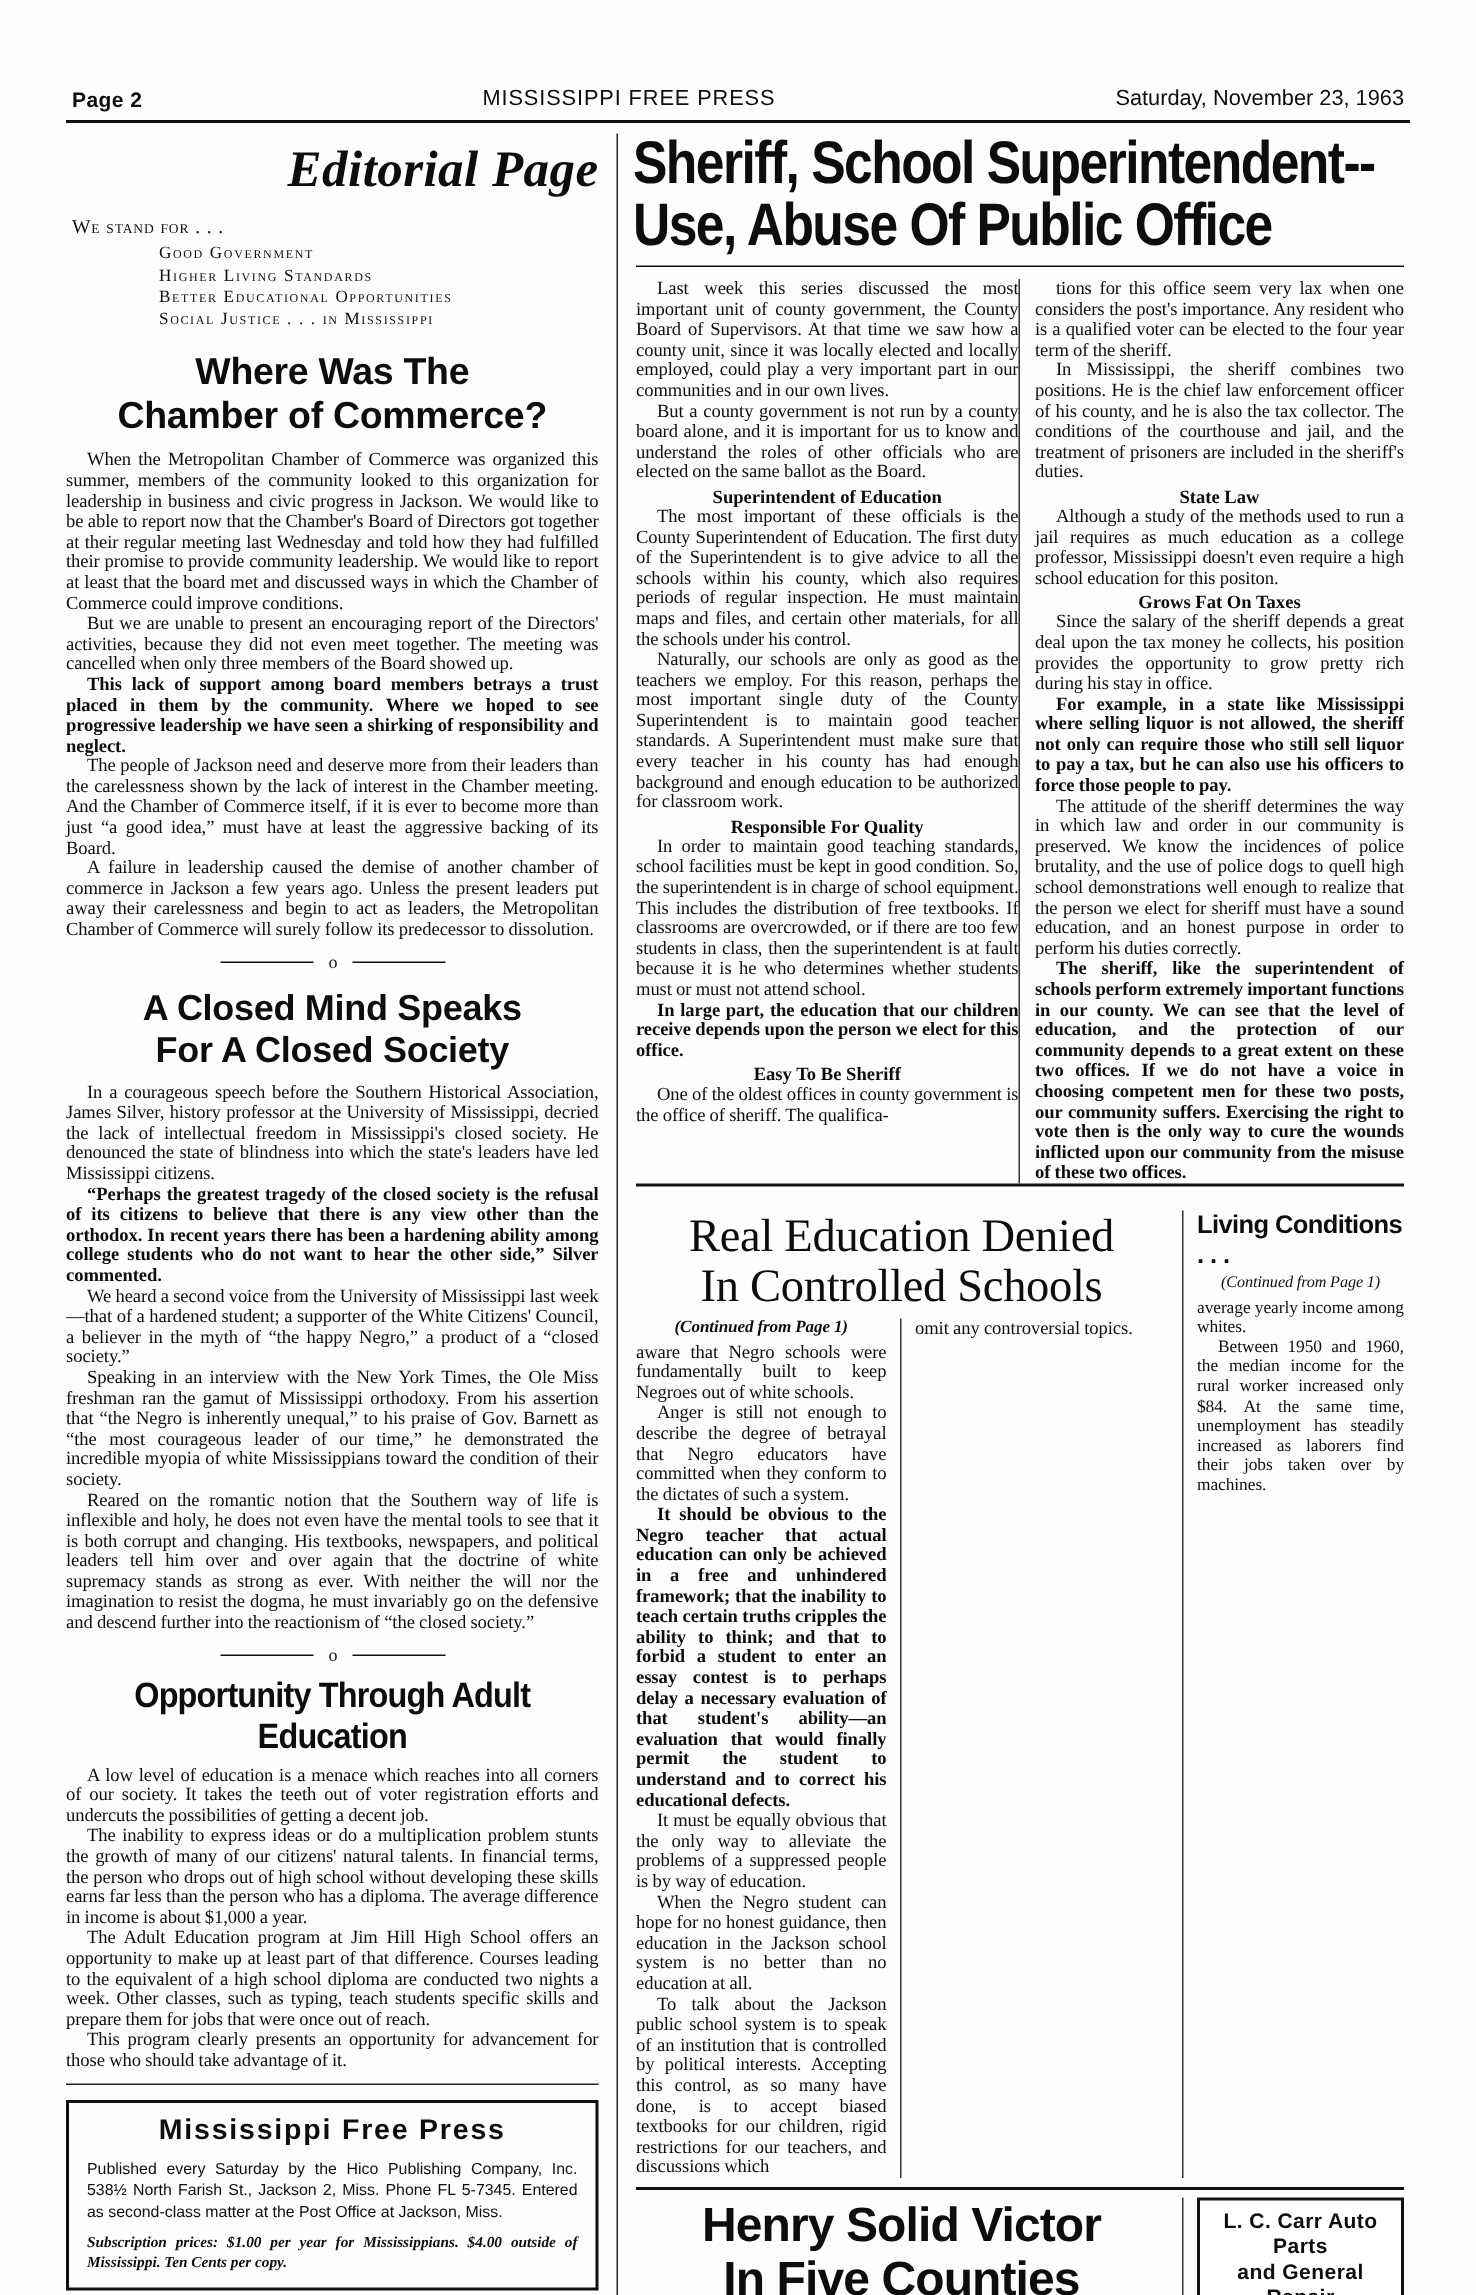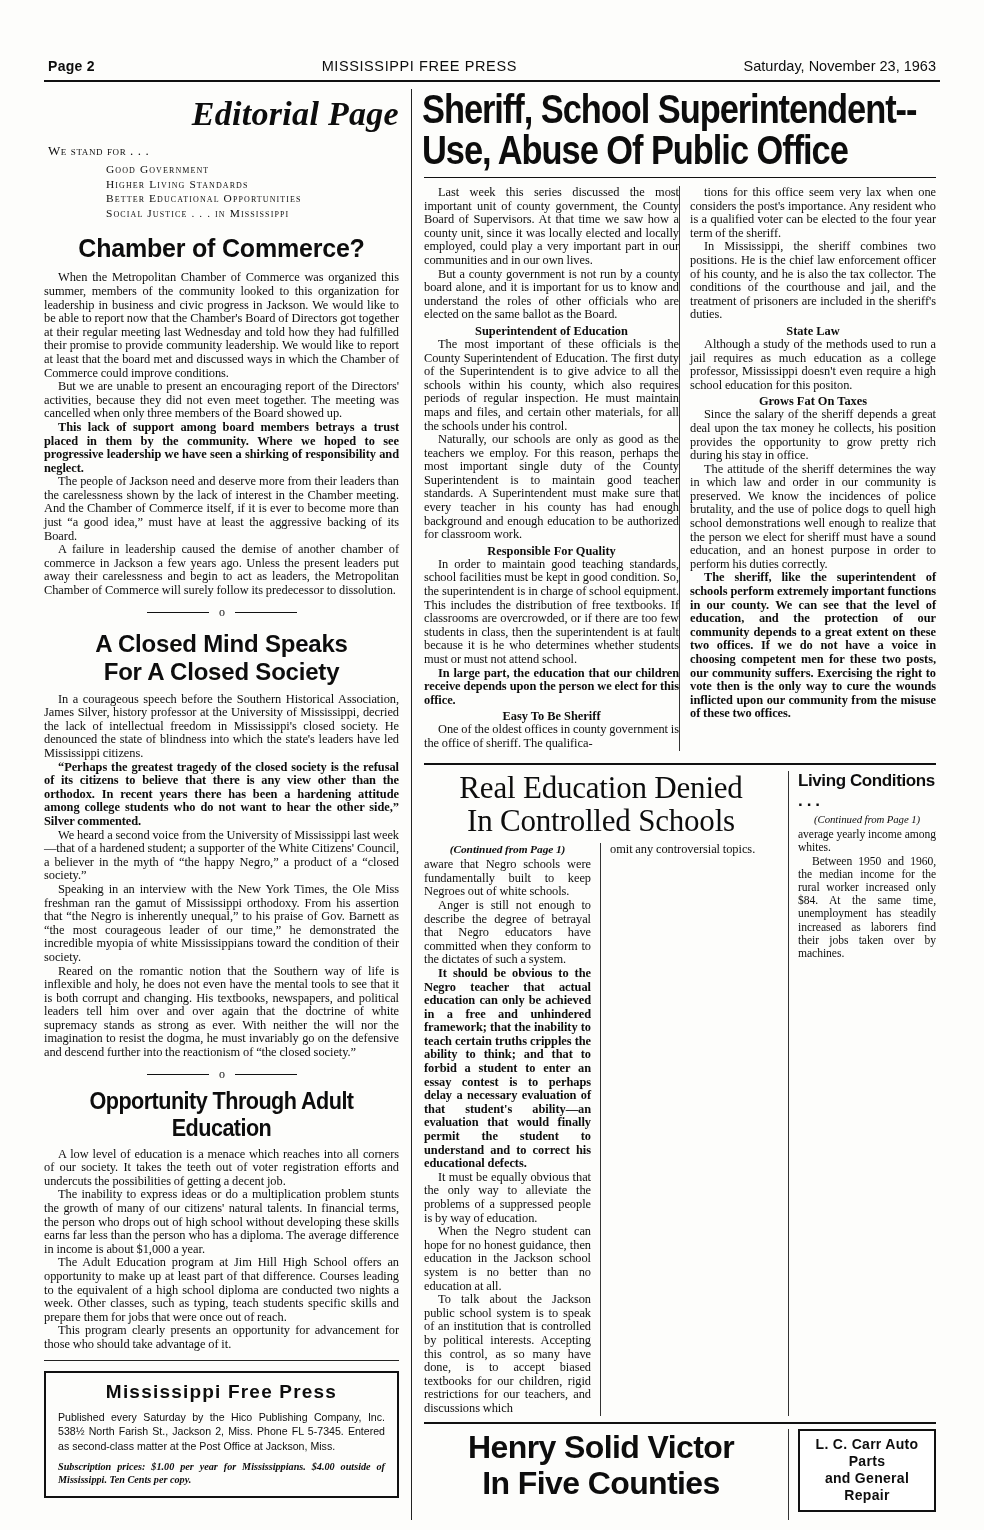--- a/index.html
+++ b/index.html
@@ -71,21 +71,21 @@
   }
   .hr-head { border-top:1.6px solid #111; margin:6px 0 8px; }
 
   
   .cols3 { display:flex; }
   .cols3 > div { width:50%; }
   .cols3 > div:first-child { border-right:1.2px solid #333; }
   .cols3 > div:last-child { padding-left:10px; }
 
   
-  .sec-split { display:flex; margin-top:12px; border-top:2.4px solid #111; padding-top:6px; }
+  .sec-split { display:flex; margin-top:0; border-top:2.4px solid #111; padding-top:16px; }
   .re-left { width:365px; padding-right:10px; border-right:1.5px solid #333; }
   .re-right { width:147px; padding-left:9px; }
   .re-head { font-family:"Liberation Serif", serif; font-size:31px; line-height:33px;
              text-align:center; margin:0 0 6px; letter-spacing:-.2px;}
   .cols2 { display:flex; }
   .cols2 > div { width:50%; }
   .cols2 > div:first-child { padding-right:9px; border-right:1.2px solid #333; }
   .cols2 > div:last-child { padding-left:9px; }
   .cont { font-style:italic; font-size:11.4px; text-align:center; text-indent:0; margin:0 0 2px; font-weight:bold;}
 
@@ -135,36 +135,37 @@
 
       <div class="stand">We stand for . . .</div>
       <div class="creed">
         <div>Good Government</div>
         <div>Higher Living Standards</div>
         <div>Better Educational Opportunities</div>
         <div>Social Justice . . . in Mississippi</div>
       </div>
 
       <div class="hl2">
+        <div>Where Was The</div>
         <div>Chamber of Commerce?</div>
       </div>
       <p>When the Metropolitan Chamber of Commerce was organized this summer, members of the community looked to this organization for leadership in business and civic progress in Jackson. We would like to be able to report now that the Chamber's Board of Directors got together at their regular meeting last Wednesday and told how they had fulfilled their promise to provide community leadership. We would like to report at least that the board met and discussed ways in which the Chamber of Commerce could improve conditions.</p>
       <p>But we are unable to present an encouraging report of the Directors' activities, because they did not even meet together. The meeting was cancelled when only three members of the Board showed up.</p>
       <p class="b">This lack of support among board members betrays a trust placed in them by the community. Where we hoped to see progressive leadership we have seen a shirking of responsibility and neglect.</p>
       <p>The people of Jackson need and deserve more from their leaders than the carelessness shown by the lack of interest in the Chamber meeting. And the Chamber of Commerce itself, if it is ever to become more than just “a good idea,” must have at least the aggressive backing of its Board.</p>
       <p>A failure in leadership caused the demise of another chamber of commerce in Jackson a few years ago. Unless the present leaders put away their carelessness and begin to act as leaders, the Metropolitan Chamber of Commerce will surely follow its predecessor to dissolution.</p>
 
       <div class="dinkus"><span><i>o</i></span></div>
 
       <div class="hl2b">
         <div>A Closed Mind Speaks</div>
         <div>For A Closed Society</div>
       </div>
       <p>In a courageous speech before the Southern Historical Association, James Silver, history professor at the University of Mississippi, decried the lack of intellectual freedom in Mississippi's closed society. He denounced the state of blindness into which the state's leaders have led Mississippi citizens.</p>
-      <p class="b">“Perhaps the greatest tragedy of the closed society is the refusal of its citizens to believe that there is any view other than the orthodox. In recent years there has been a hardening attitude among college students who do not want to hear the other side,” Silver commented.</p>
+      <p class="b">“Perhaps the greatest tragedy of the closed society is the refusal of its citizens to believe that there is any view other than the orthodox. In recent years there has been a hardening ability among college students who do not want to hear the other side,” Silver commented.</p>
       <p>We heard a second voice from the University of Mississippi last week—that of a hardened student; a supporter of the White Citizens' Council, a believer in the myth of “the happy Negro,” a product of a “closed society.”</p>
       <p>Speaking in an interview with the New York Times, the Ole Miss freshman ran the gamut of Mississippi orthodoxy. From his assertion that “the Negro is inherently unequal,” to his praise of Gov. Barnett as “the most courageous leader of our time,” he demonstrated the incredible myopia of white Mississippians toward the condition of their society.</p>
       <p>Reared on the romantic notion that the Southern way of life is inflexible and holy, he does not even have the mental tools to see that it is both corrupt and changing. His textbooks, newspapers, and political leaders tell him over and over again that the doctrine of white supremacy stands as strong as ever. With neither the will nor the imagination to resist the dogma, he must invariably go on the defensive and descend further into the reactionism of “the closed society.”</p>
 
       <div class="dinkus"><span><i>o</i></span></div>
 
       <div class="hl-cond">Opportunity Through Adult Education</div>
       <p>A low level of education is a menace which reaches into all corners of our society. It takes the teeth out of voter registration efforts and undercuts the possibilities of getting a decent job.</p>
       <p>The inability to express ideas or do a multiplication problem stunts the growth of many of our citizens' natural talents. In financial terms, the person who drops out of high school without developing these skills earns far less than the person who has a diploma. The average difference in income is about $1,000 a year.</p>
       <p>The Adult Education program at Jim Hill High School offers an opportunity to make up at least part of that difference. Courses leading to the equivalent of a high school diploma are conducted two nights a week. Other classes, such as typing, teach students specific skills and prepare them for jobs that were once out of reach.</p>
@@ -199,20 +200,21 @@
           <div class="sub">Easy To Be Sheriff</div>
           <p>One of the oldest offices in county government is the office of sheriff. The qualifica-</p>
         </div>
         <div>
           <p>tions for this office seem very lax when one considers the post's importance. Any resident who is a qualified voter can be elected to the four year term of the sheriff.</p>
           <p>In Mississippi, the sheriff combines two positions. He is the chief law enforcement officer of his county, and he is also the tax collector. The conditions of the courthouse and jail, and the treatment of prisoners are included in the sheriff's duties.</p>
           <div class="sub">State Law</div>
           <p>Although a study of the methods used to run a jail requires as much education as a college professor, Mississippi doesn't even require a high school education for this positon.</p>
           <div class="sub">Grows Fat On Taxes</div>
           <p>Since the salary of the sheriff depends a great deal upon the tax money he collects, his position provides the opportunity to grow pretty rich during his stay in office.</p>
+          <p class="b">For example, in a state like Mississippi where selling liquor is not allowed, the sheriff not only can require those who still sell liquor to pay a tax, but he can also use his officers to force those people to pay.</p>
           <p>The attitude of the sheriff determines the way in which law and order in our community is preserved. We know the incidences of police brutality, and the use of police dogs to quell high school demonstrations well enough to realize that the person we elect for sheriff must have a sound education, and an honest purpose in order to perform his duties correctly.</p>
           <p class="b">The sheriff, like the superintendent of schools perform extremely important functions in our county. We can see that the level of education, and the protection of our community depends to a great extent on these two offices. If we do not have a voice in choosing competent men for these two posts, our community suffers. Exercising the right to vote then is the only way to cure the wounds inflicted upon our community from the misuse of these two offices.</p>
         </div>
       </div>
 
       <div class="sec-split">
         <div class="re-left">
           <div class="re-head">
             <div>Real Education Denied</div>
             <div>In Controlled Schools</div>

